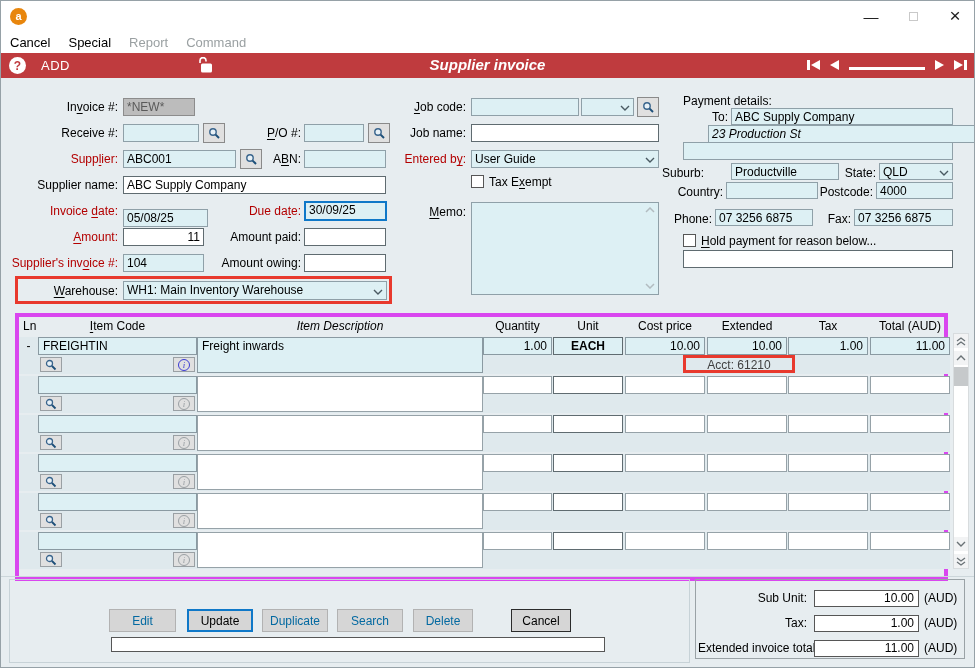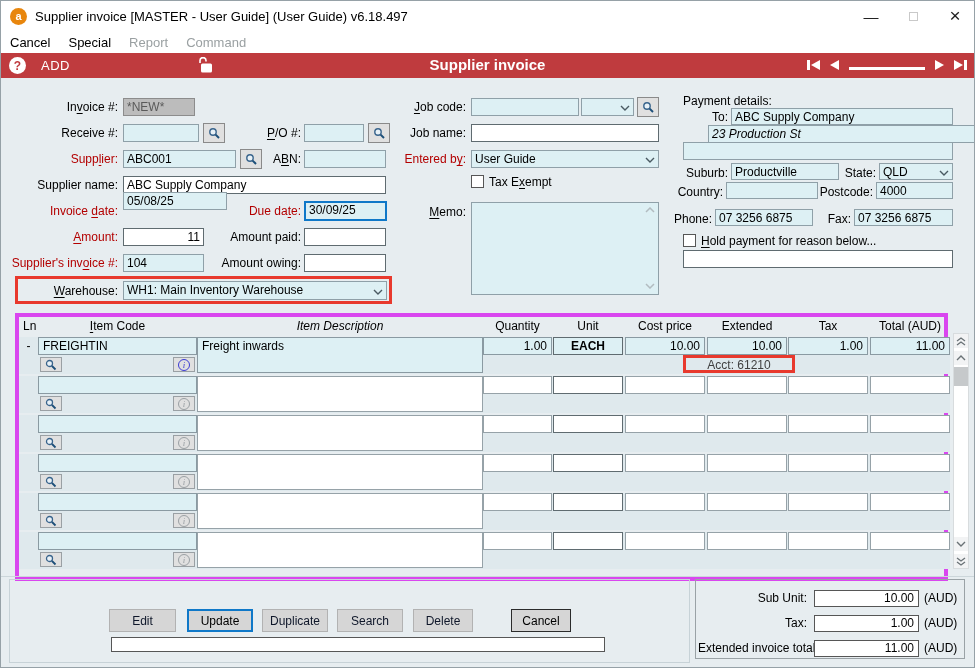--- a/index.html
+++ b/index.html
@@ -20,21 +20,21 @@
 
   
   .menubar{position:absolute;left:0;top:30px;width:100%;height:22px;background:#fff;display:flex;align-items:center;gap:18px;padding-left:9px;font-size:13px;}
   .menu-item.disabled{color:#9aa0a2;}
 
   
   .toolbar{position:absolute;left:0;top:52px;width:100%;height:25px;background:var(--red);color:#fff;}
   .helpcirc{position:absolute;left:8px;top:4px;width:17px;height:17px;border-radius:50%;background:#fff;color:var(--red);font-weight:bold;font-size:12px;display:flex;align-items:center;justify-content:center;}
   .addlbl{position:absolute;left:40px;top:5px;font-size:13px;letter-spacing:.5px;}
   .lockico{position:absolute;left:196px;top:4px;}
-  .ttitle{position:absolute;left:0;right:0;top:3px;text-align:center;font-size:15px;font-weight:bold;}
+  .ttitle{position:absolute;left:0;right:0;top:3px;text-align:center;font-size:15px;font-weight:bold;font-style:italic;}
   .nav{position:absolute;right:6px;top:6px;display:flex;align-items:center;gap:9px;}
   .slider{width:76px;height:3px;background:#fff;margin-top:6px;}
 
   
   .lbl{position:absolute;height:18px;line-height:18px;text-align:right;white-space:nowrap;}
   .lbl.red{color:var(--lblred);}
   .fld{position:absolute;height:18px;border:1px solid #8fa0a8;background:var(--cyan);line-height:16px;padding:0 3px;white-space:nowrap;overflow:hidden;}
   .fld.white{background:#fff;border-color:#5f6b70;}
   .fld.gray{background:#bcbcbc;border-color:#8c8c8c;color:#5a5a5a;}
   .fld.num{text-align:right;}
@@ -59,38 +59,37 @@
   .acct{position:absolute;top:18px;height:18px;line-height:14px;border:3px solid var(--ann);text-align:center;color:#404040;background:var(--subrow);}
 
   
   .vsb{position:absolute;left:952px;top:332px;width:16px;height:236px;background:#fff;border:1px solid #d8dcde;}
   .vsb .b{position:absolute;left:0;width:14px;height:14px;background:#f2f3f4;display:flex;align-items:center;justify-content:center;}
   .vsb .thumb{position:absolute;left:0;width:14px;height:19px;background:#c6c9cb;}
 
   
   .footline{position:absolute;left:0;top:575px;width:100%;border-top:1px solid #ccd6da;}
   .fpanel{position:absolute;left:8px;top:578px;width:681px;height:84px;border:1px solid #c7d2d7;}
-  .btn{position:absolute;top:608px;height:23px;background:#d6d6d6;border:1px solid #b2b2b2;color:#0f172a;display:flex;align-items:center;justify-content:center;font-size:12px;}
+  .btn{position:absolute;top:608px;height:23px;background:#d6d6d6;border:1px solid #b2b2b2;color:#0369a1;display:flex;align-items:center;justify-content:center;font-size:12px;}
   .btn.on{color:#000;border:1px solid #2b2b2b;}
   .btn.primary{color:#000;border:2px solid var(--focus);}
   .statusbar{position:absolute;left:110px;top:636px;width:494px;height:15px;background:#fff;border:1px solid #565656;}
   .totbox{position:absolute;left:694px;top:578px;width:270px;height:80px;border:1px solid #9aa2a6;}
   .totlbl{position:absolute;height:17px;line-height:17px;text-align:right;white-space:nowrap;}
   .totfld{position:absolute;height:17px;background:#fff;border:1px solid #565656;line-height:15px;text-align:right;padding:0 4px;}
   .cur{position:absolute;height:17px;line-height:17px;}
   u{text-underline-offset:2px;}
 </style>
 </head>
 <body>
 
 <div class="window">
 
   <div class="titlebar">
     <div class="logo">a</div>
-    <div class="wtitle">Supplier invoice [MASTER - User Guide] (User Guide) v6.18.497</div>
   </div>
   <div class="wctl" style="right:86px;">—</div>
   <div class="wctl" style="right:44px;">
       <span class="maxbox"></span>
     </div>
   <div class="wctl" style="right:2px;font-size:19px;">×</div>
 
   <div class="menubar" id="menubar">
       <span class="menu-item">Cancel</span>
       <span class="menu-item">Special</span>
@@ -155,21 +154,21 @@
         <line x1="7.6" y1="7.6" x2="11" y2="11" stroke="#1d4f79" stroke-width="2"></line>
       </svg>
     </div>
   <div class="lbl" style="left:240px;top:149px;width:60px;"><span>A</span><u>B</u><span>N:</span></div>
   <div class="fld" style="left:303px;top:149px;width:82px;"></div>
 
   <div class="lbl" style="left:10px;top:175px;width:107px;"><span>Supplier name:</span></div>
   <div class="fld white" style="left:122px;top:175px;width:263px;">ABC Supply Company</div>
 
   <div class="lbl red" style="left:10px;top:201px;width:107px;"><span>Invoice </span><u>d</u><span>ate:</span></div>
-  <div class="fld" style="left:122px;top:191px;width:104px;">05/08/25</div>
+  <div class="fld" style="left:122px;top:208px;width:85px;">05/08/25</div>
   <div class="lbl red" style="left:240px;top:201px;width:60px;"><span>Due da</span><u>t</u><span>e:</span></div>
   <div class="fld focus" style="left:303px;top:200px;width:83px;height:20px;">30/09/25</div>
 
   <div class="lbl red" style="left:10px;top:227px;width:107px;"><u>A</u><span>mount:</span></div>
   <div class="fld white num" style="left:122px;top:227px;width:81px;">11</div>
   <div class="lbl" style="left:220px;top:227px;width:80px;"><span>Amount paid:</span></div>
   <div class="fld white" style="left:303px;top:227px;width:82px;"></div>
 
   <div class="lbl red" style="left:10px;top:253px;width:107px;"><span>Supplier's inv</span><u>o</u><span>ice #:</span></div>
   <div class="fld" style="left:122px;top:253px;width:81px;">104</div>
@@ -219,21 +218,21 @@
   <svg class="abs" style="left:644px;top:282px;" width="10" height="6">
       <polyline points="1,1 5,5 9,1" stroke="#b2bcc0" stroke-width="1.5" fill="none"></polyline>
     </svg>
 
   <div class="lbl" style="left:682px;top:91px;width:120px;text-align:left;">Payment details:</div>
   <div class="lbl" style="left:690px;top:107px;width:37px;">To:</div>
   <div class="fld" style="left:730px;top:107px;width:222px;height:17px;">ABC Supply Company</div>
   <div class="fld" style="left:707px;top:124px;width:270px;height:18px;font-style:italic;">23 Production St</div>
   <div class="fld" style="left:682px;top:141px;width:270px;height:18px;"></div>
 
-  <div class="lbl" style="left:682px;top:163px;width:45px;">Suburb:</div>
+  <div class="lbl" style="left:658px;top:163px;width:45px;">Suburb:</div>
   <div class="fld" style="left:730px;top:162px;width:108px;height:17px;">Productville</div>
   <div class="lbl" style="left:843px;top:163px;width:32px;">State:</div>
   <div class="fld select" style="left:878px;top:162px;width:74px;height:17px;"><span>QLD</span>
     <svg class="chev" width="10" height="6">
         <polyline points="1,1 5,5 9,1" stroke="#4a5a62" stroke-width="1.4" fill="none"></polyline>
       </svg>
   </div>
 
   <div class="lbl" style="left:672px;top:182px;width:50px;">Country:</div>
   <div class="fld" style="left:725px;top:181px;width:92px;height:17px;"></div>

